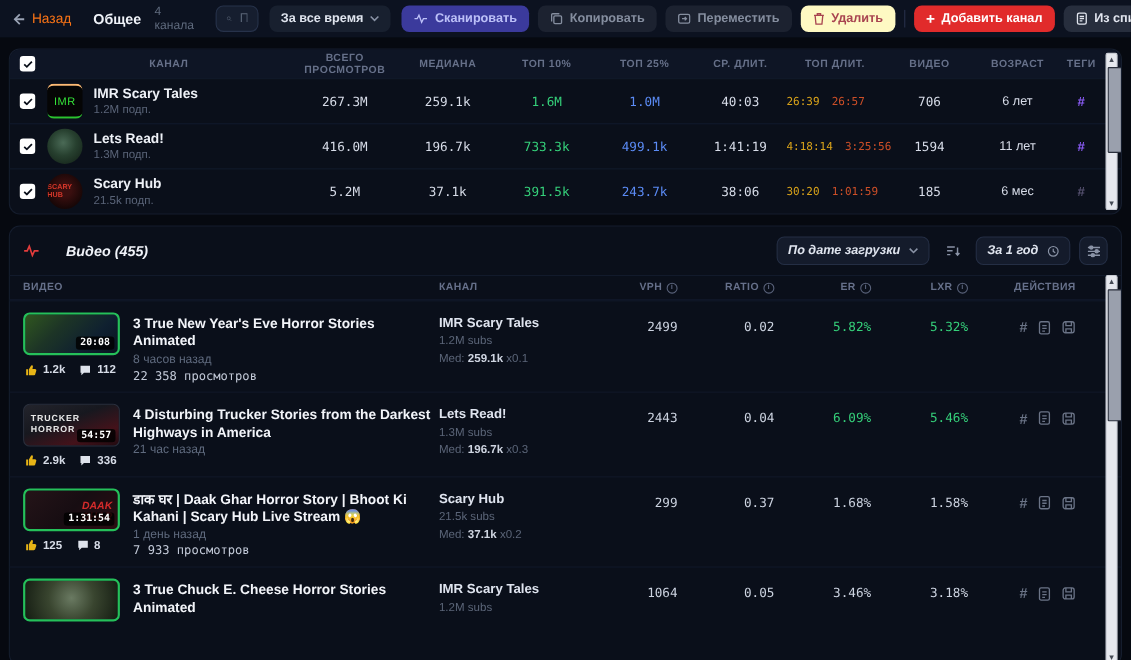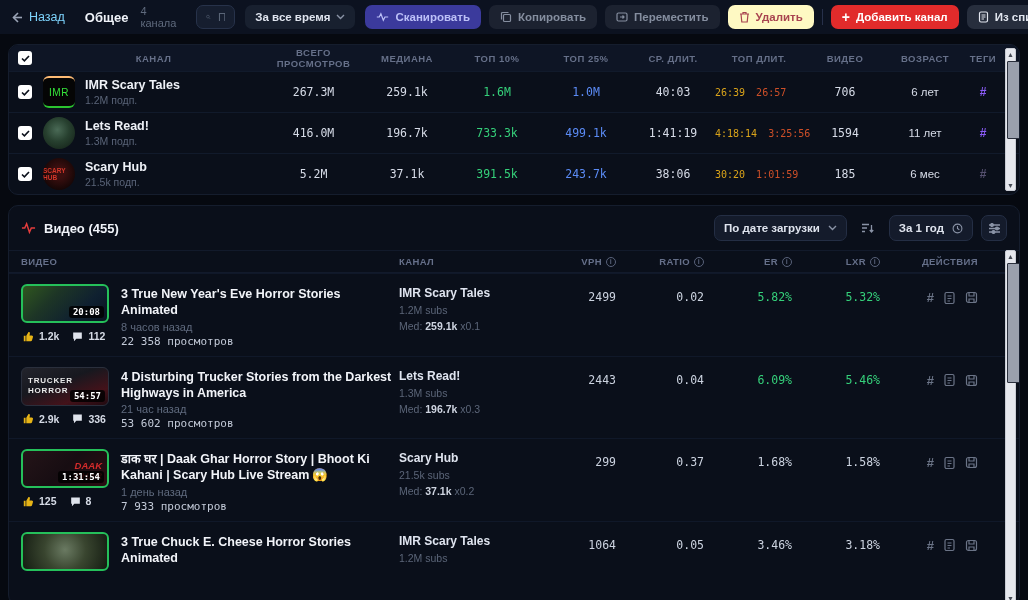--- a/index.html
+++ b/index.html
@@ -6,21 +6,21 @@
   html,body { width:1028px; height:600px; overflow:hidden; }
   body {
     background:#060910; color:#dfe4ee;
     font-family:"Liberation Sans", sans-serif; font-size:12px;
   }
   svg { display:block; }
   .mono { font-family:"DejaVu Sans Mono", monospace; }
 
   
   .topbar { height:34px; background:#0c1220; display:flex; align-items:center; padding:0 10px; gap:10px; }
-  .tb-back { display:flex; align-items:center; gap:6px; color:#7dd3fc; font-size:12.5px; cursor:pointer; }
+  .tb-back { display:flex; align-items:center; gap:6px; color:#f97316; font-size:12.5px; cursor:pointer; }
   .tb-sep { width:1px; height:16px; background:#27304a; }
   .tb-title { color:#f0f3f9; font-weight:bold; font-size:13px; }
   .tb-count { color:#5f6a7d; font-size:11px; margin-left:2px; }
   .searchbox { display:flex; align-items:center; gap:7px; width:162px; height:24px; background:#161e2f; border:1px solid #27324a; border-radius:7px; padding:0 9px; }
   .searchbox input { background:transparent; border:none; outline:none; color:#c6cddc; font-size:11.5px; width:100%; font-family:"Liberation Sans",sans-serif; }
   .searchbox input::placeholder { color:#5a6577; }
   .pillbtn { display:flex; align-items:center; gap:6px; height:24px; padding:0 10px; background:#18202f; border-radius:7px; color:#dfe4ee; font-size:11.5px; font-weight:bold; cursor:pointer; white-space:nowrap; }
   .tb-right { margin-left:auto; display:flex; align-items:center; gap:8px; }
   .btn { display:flex; align-items:center; gap:6px; height:24px; padding:0 11px; border-radius:7px; font-size:11.5px; font-weight:bold; cursor:pointer; white-space:nowrap; }
   .btn-scan { background:#3b3a9c; color:#bcc0f8; }
@@ -56,21 +56,21 @@
   .c-tag { color:#8b5cf6; font-weight:bold; font-size:12px; }
   .c-tag.dim { color:#565170; }
 
   
   .vscroll { position:absolute; right:3px; width:11px; background:#e6e8ee; border:1px solid #c9ccd4; border-radius:2px; }
   .vscroll .arr { position:absolute; left:0; right:0; height:10px; display:flex; align-items:center; justify-content:center; color:#454a55; font-size:7px; }
   .vscroll .arr.up { top:0; } .vscroll .arr.dn { bottom:0; }
   .vscroll .thumb { position:absolute; left:1px; right:1px; background:#9aa0ad; border-radius:1px; }
 
   
-  .vhead { display:flex; align-items:center; padding:9px 12px; gap:8px; }
+  .vhead { display:flex; align-items:center; padding:9px 12px; gap:24px;font-style:italic; }
   .vh-title { color:#f0f3f9; font-weight:bold; font-size:13px; }
   .vcontrols { margin-left:auto; display:flex; align-items:center; gap:8px; }
   .dd { display:flex; align-items:center; gap:8px; height:26px; background:#141b2b; border:1px solid #242e44; border-radius:7px; padding:0 9px; color:#dfe4ee; font-size:11.5px; font-weight:bold; cursor:pointer; }
   .iconbtn { display:flex; align-items:center; justify-content:center; width:26px; height:26px; background:#141b2b; border:1px solid #242e44; border-radius:7px; cursor:pointer; color:#8a93a6; }
   .iconbtn.ghost { background:transparent; border:none; }
 
   .vgrid { display:grid; grid-template-columns:390px 150px 85px 88px 88px 88px 96px; align-items:start; }
   .vthead { border-top:1px solid #121a2b; border-bottom:1px solid #121a2b; height:23px; align-items:center; color:#66708a; font-size:9.5px; font-weight:bold; letter-spacing:.4px; }
   .vthead > div { display:flex; align-items:center; gap:4px; }
   .vthead .lft { padding-left:12px; }
@@ -414,21 +414,20 @@
               <svg width="11" height="11" viewBox="0 0 14 14" fill="#dfe3ec">
                 <path d="M1.5 2 h11 v8 h-7 l-3 3 v-3 h-1 z"></path>
               </svg>
               <b>336</b>
             </span>
         </div>
       </div>
       <div class="vinfo">
         <div class="vt">4 Disturbing Trucker Stories from the Darkest Highways in America</div>
         <div class="vage">21 час назад</div>
-        <div class="vviews">53 602 просмотров</div>
       </div>
     </div>
     <div class="vchan">
       <div class="vcname">Lets Read!</div>
       <div class="vcsubs">1.3M subs</div>
       <div class="vcmed"><span>Med:</span> <b>196.7k</b> <span>x0.3</span></div>
     </div>
     <div class="stat">2443</div>
     <div class="stat">0.04</div>
     <div class="stat green">6.09%</div>

